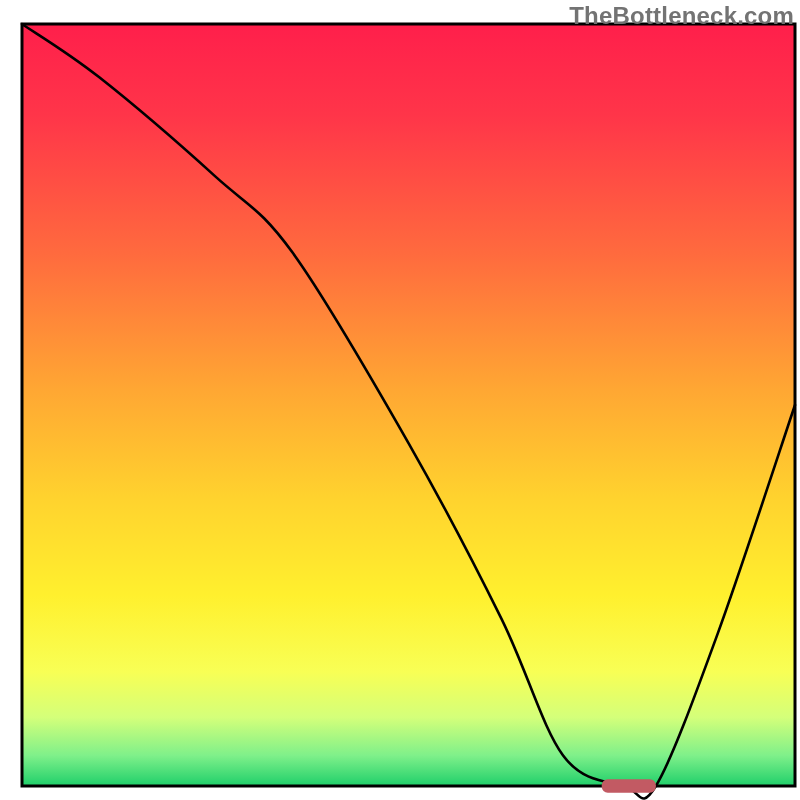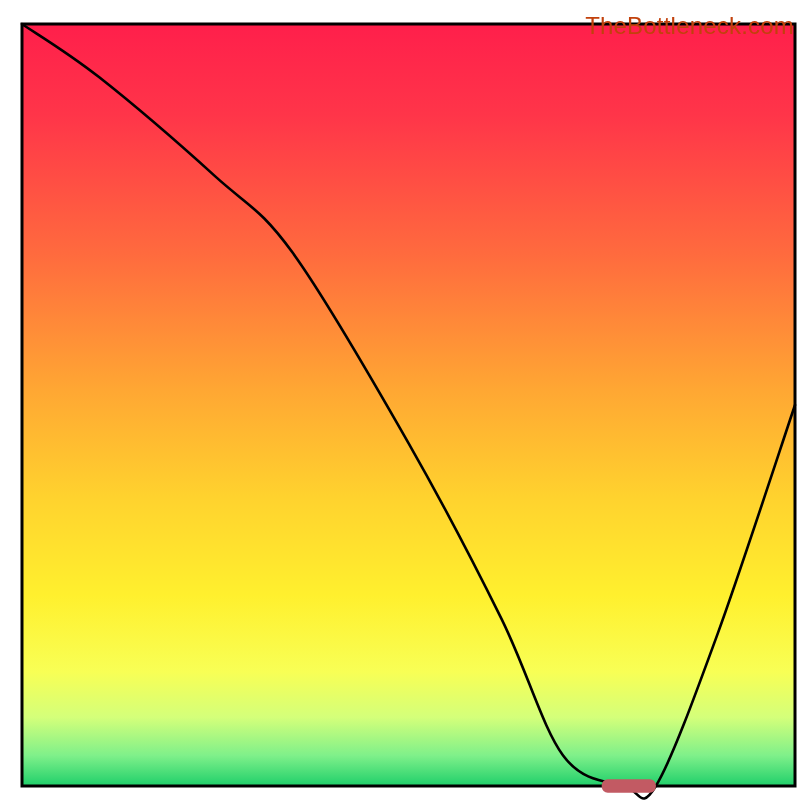--- a/index.html
+++ b/index.html
@@ -11,25 +11,25 @@
     overflow: hidden;
     font-family: Arial, Helvetica, sans-serif;
   }
   .chart-container {
     position: relative;
     width: 800px;
     height: 800px;
   }
   .watermark {
     position: absolute;
-    top: 12px;
+    top: 2px;
     right: 6px;
     font-size: 24px;
-    font-weight: 400;
-    color: #c2410c;
+    font-weight: 700;
+    color: #737373;
     letter-spacing: 0.2px;
     z-index: 10;
   }
   svg.chart {
     position: absolute;
     left: 0;
     top: 0;
     width: 800px;
     height: 800px;
   }

